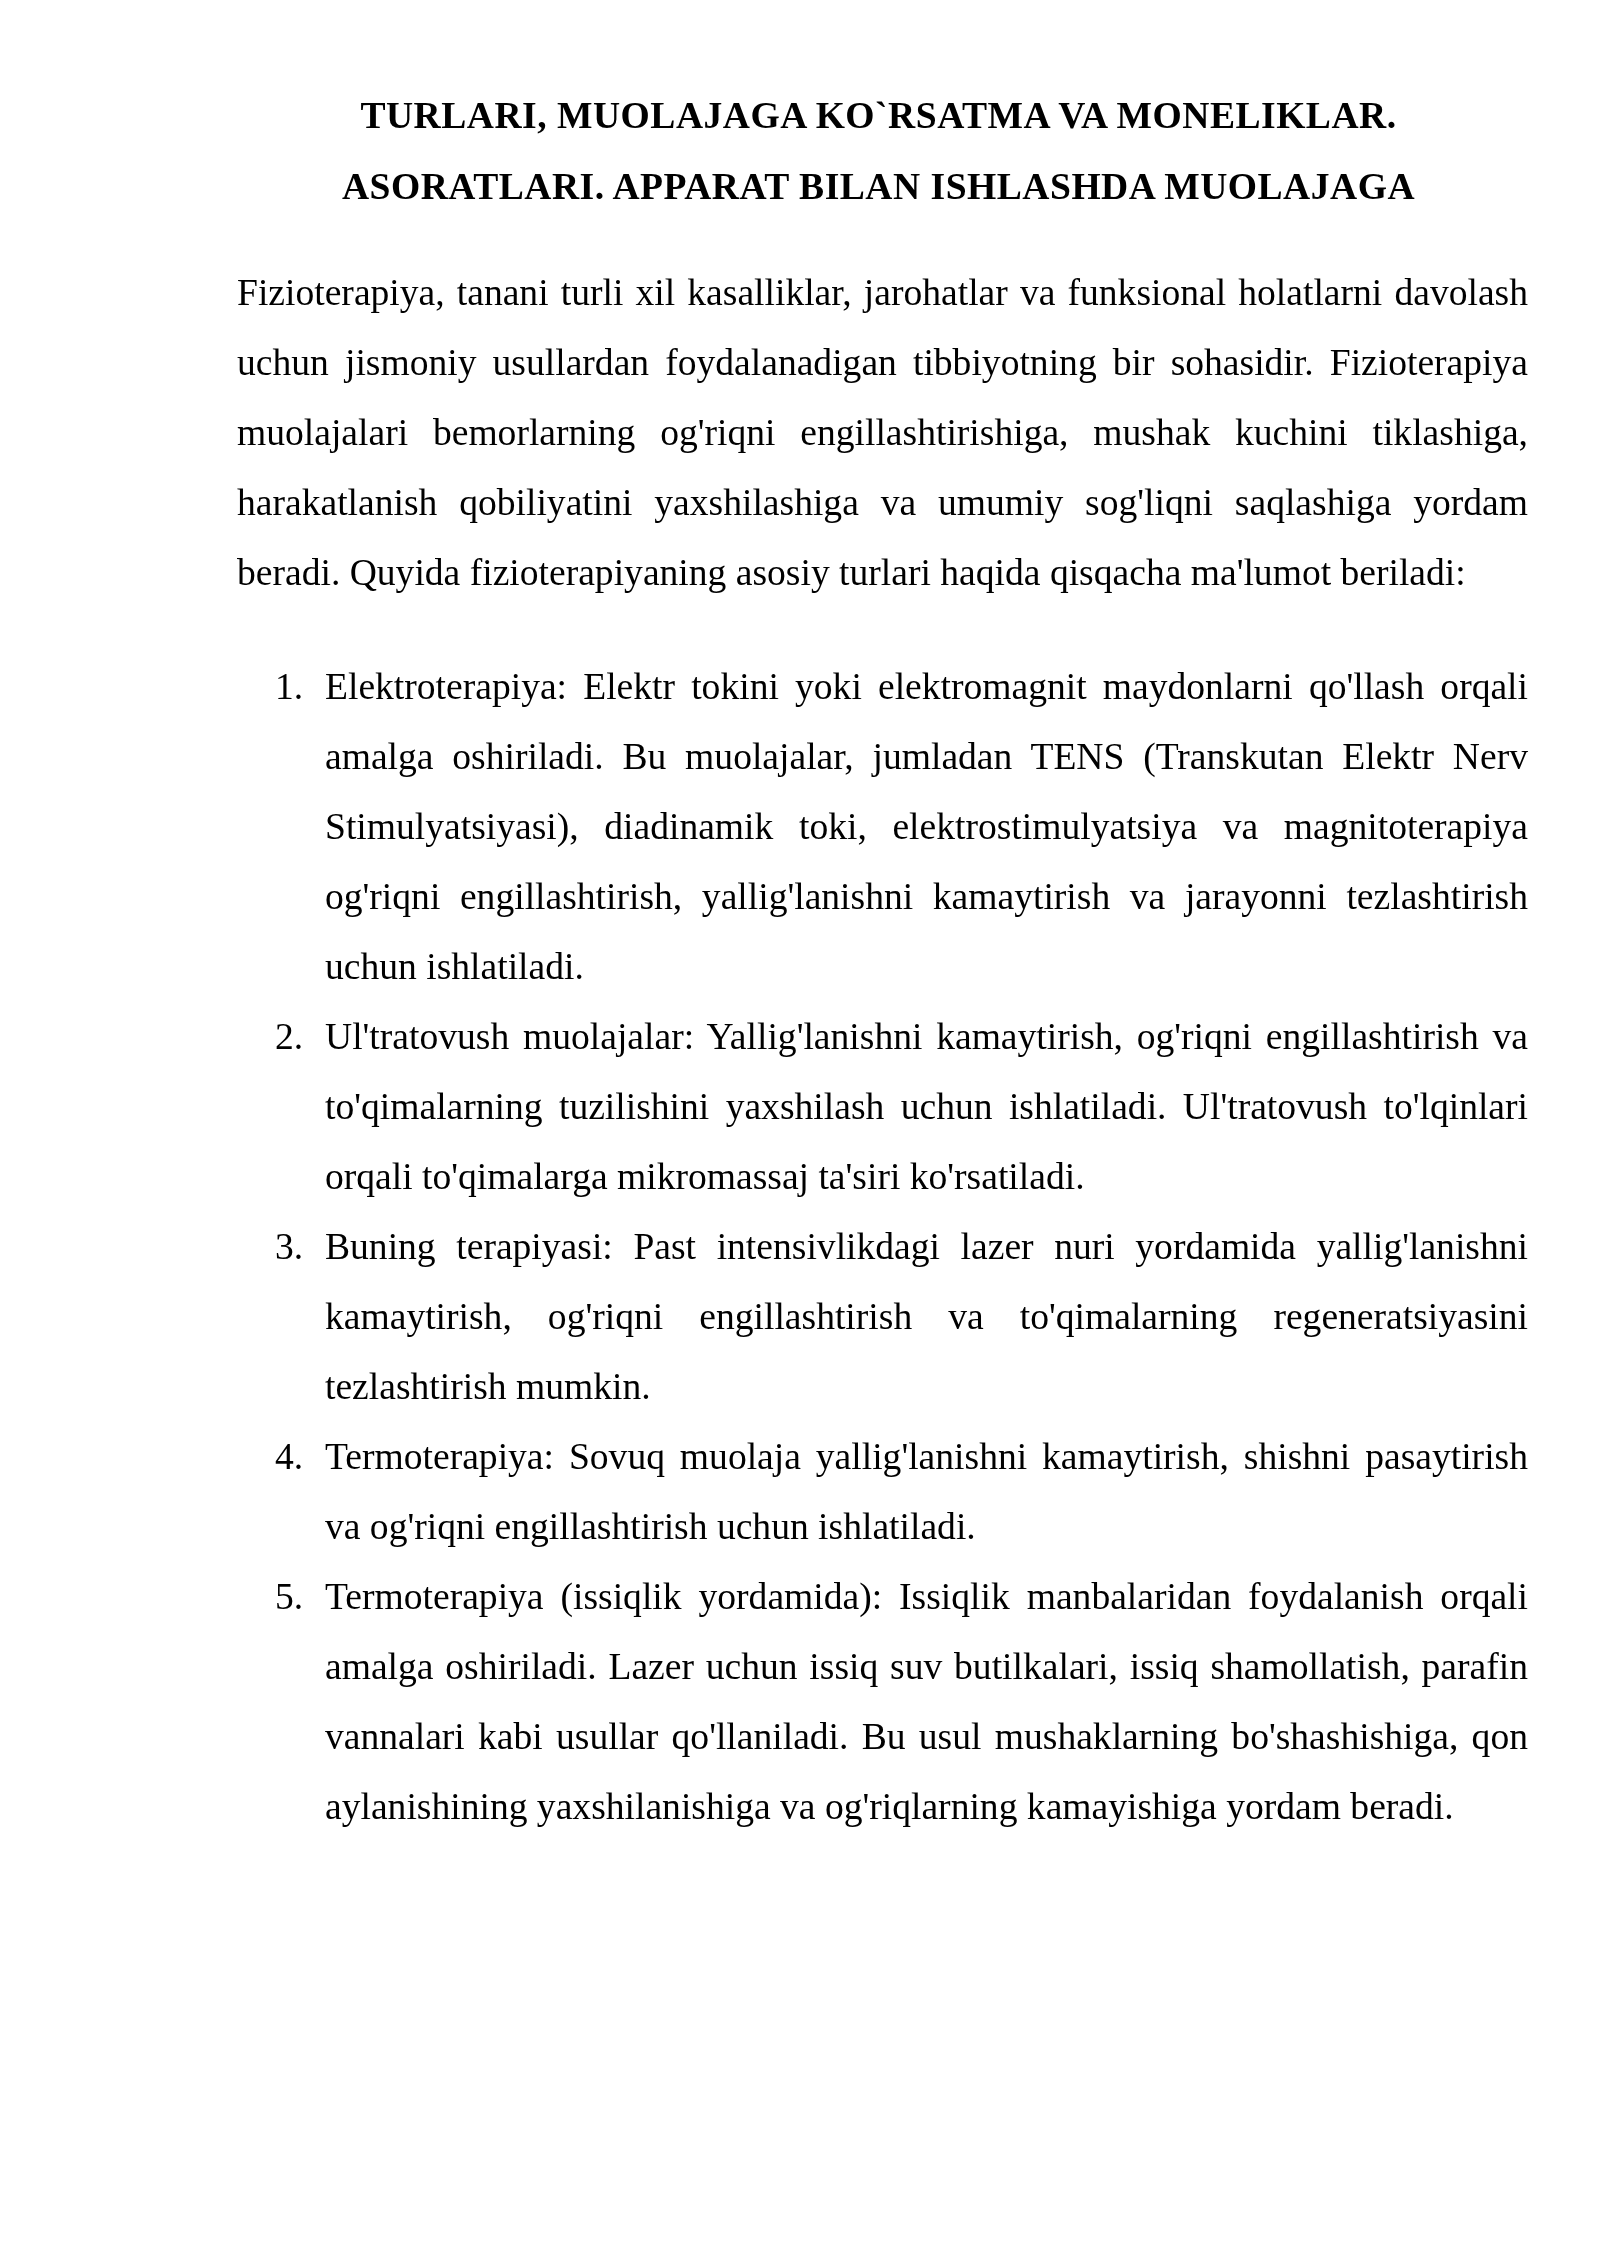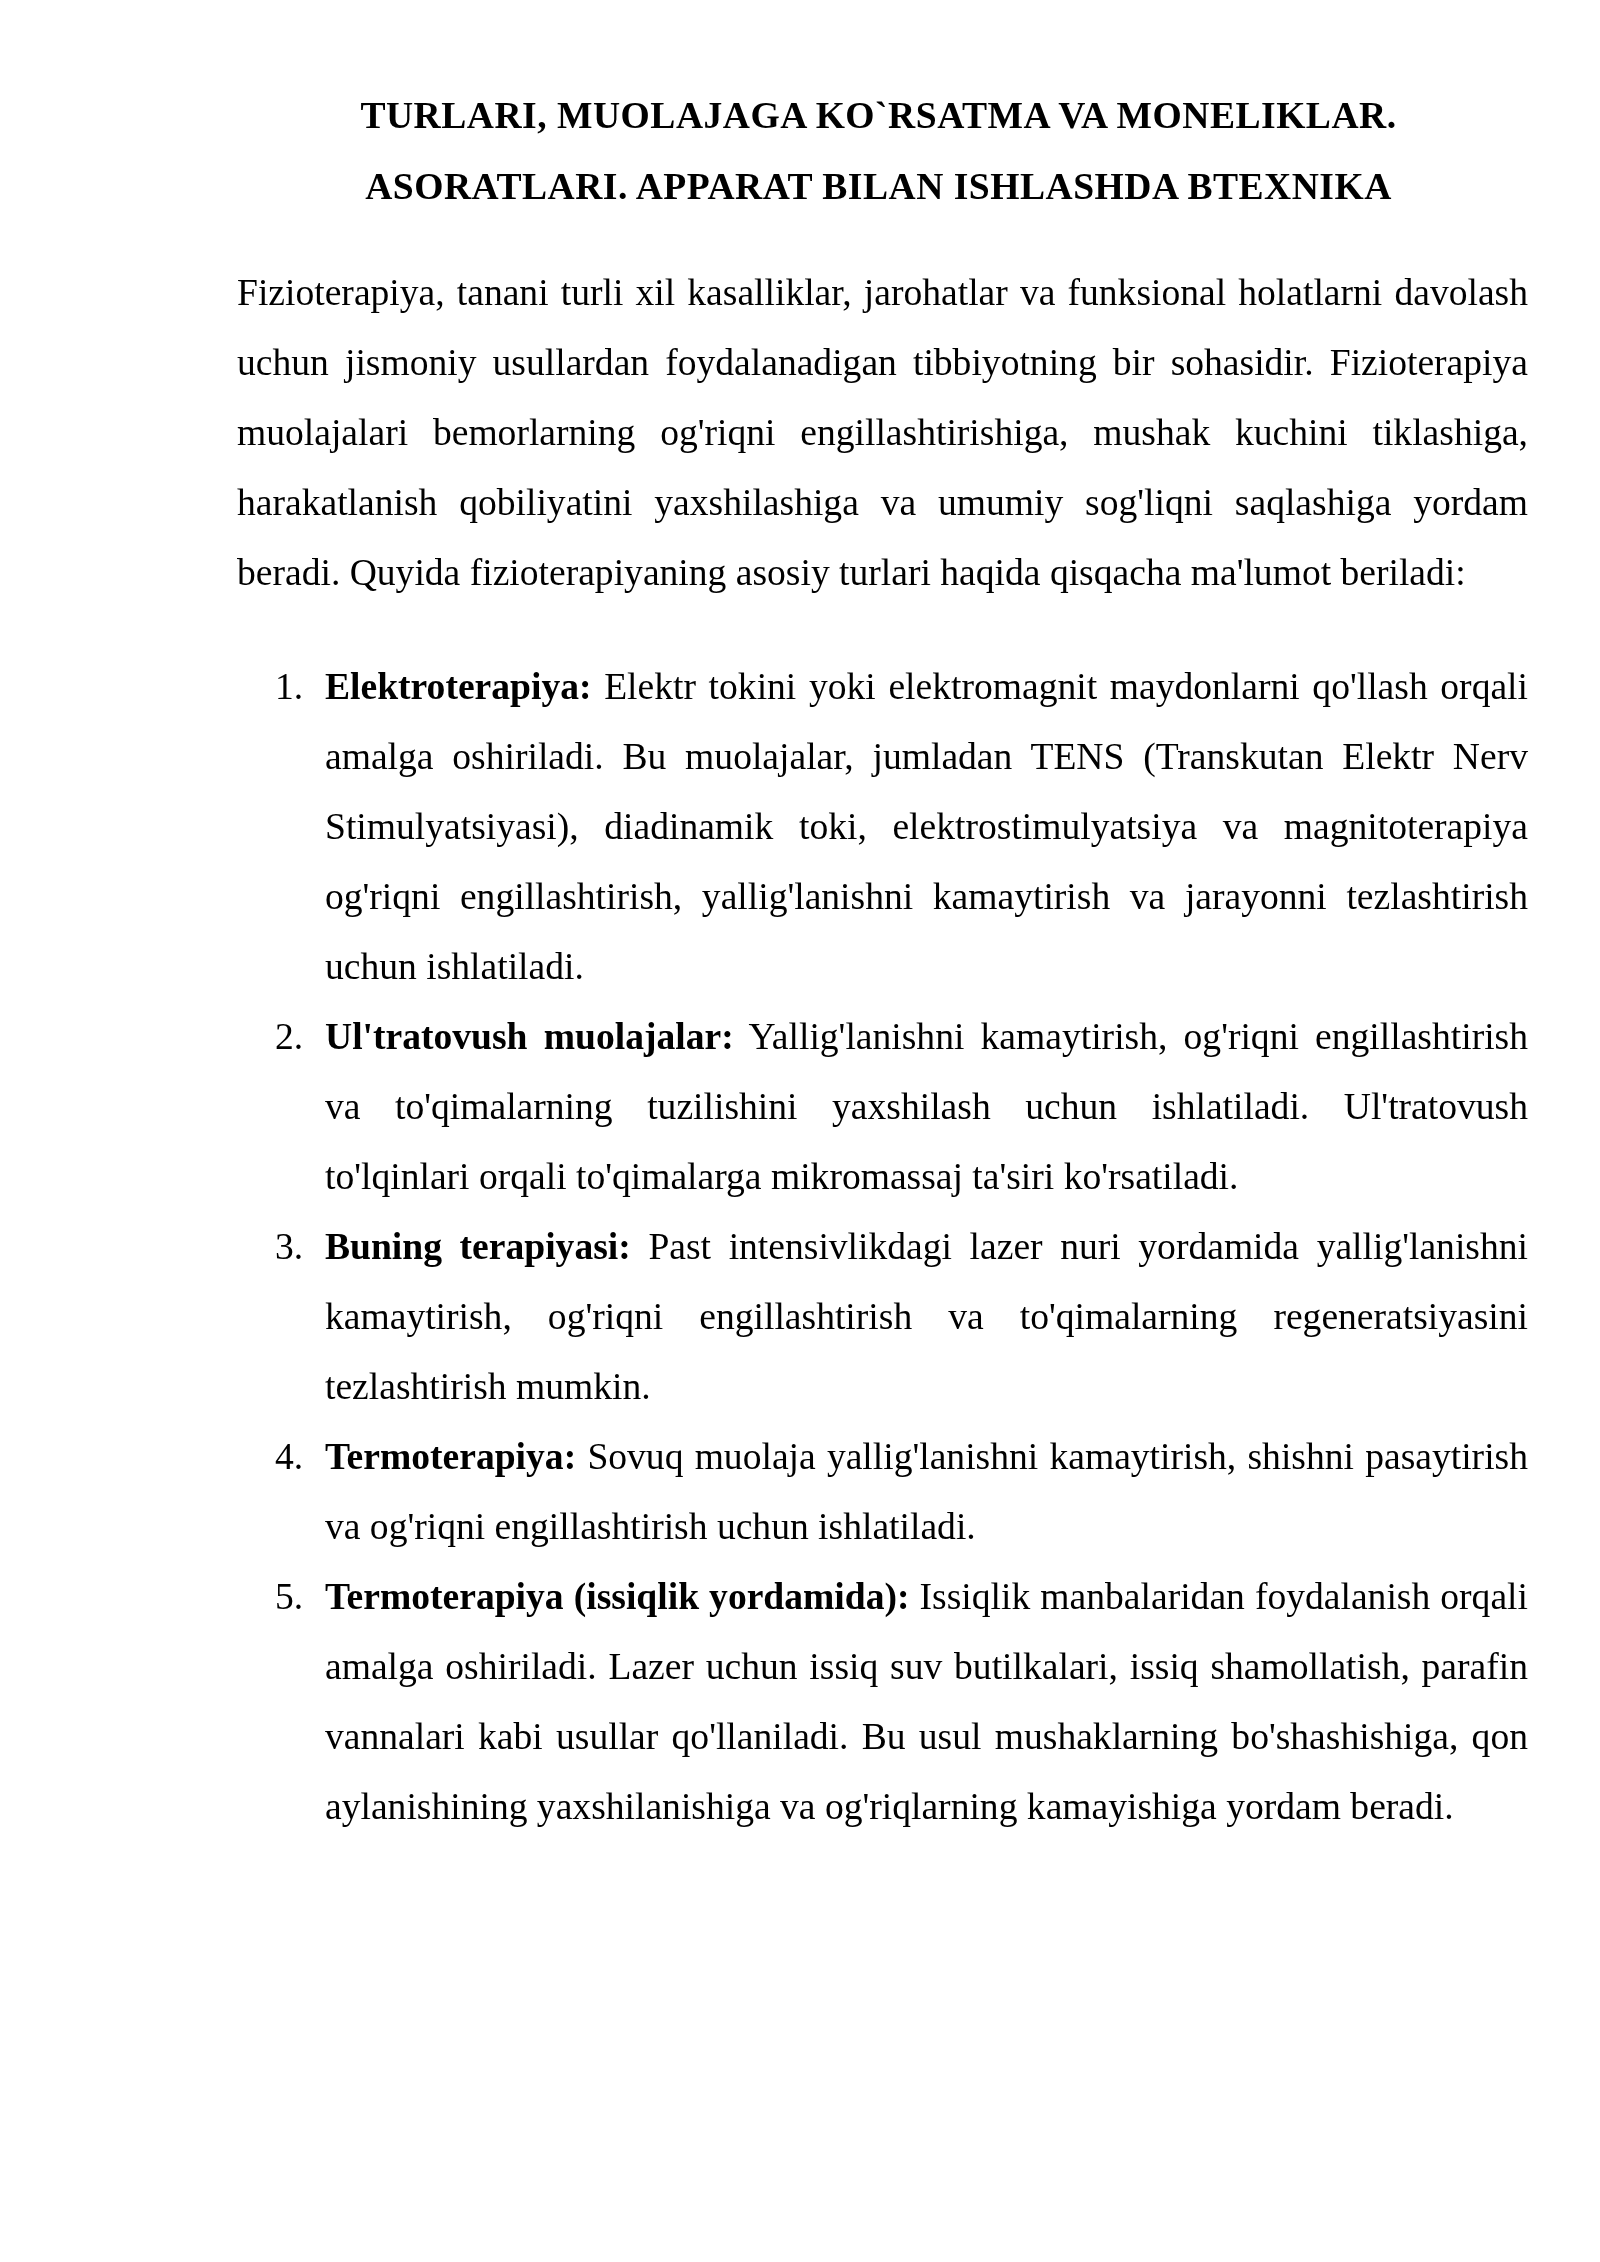--- a/index.html
+++ b/index.html
@@ -46,31 +46,31 @@
     grid-template-columns: 96px 1fr;
   }
   .li-num {
     padding-left: 46px;
     white-space: nowrap;
   }
   .li-body {
     text-align: justify;
   }
   .li-body b {
-    font-weight: 700;
+    font-weight: 400;
   }
 </style>
 </head>
 <body>
 
 <div class="page">
 
   <div class="doc-title">
     <div>TURLARI, MUOLAJAGA KO`RSATMA VA MONELIKLAR.</div>
-    <div>ASORATLARI. APPARAT BILAN ISHLASHDA BTEXNIKA</div>
+    <div>ASORATLARI. APPARAT BILAN ISHLASHDA MUOLAJAGA</div>
   </div>
 
   <p class="intro">Fizioterapiya, tanani turli xil kasalliklar, jarohatlar va funksional holatlarni davolash uchun jismoniy usullardan foydalanadigan tibbiyotning bir sohasidir. Fizioterapiya muolajalari bemorlarning og'riqni engillashtirishiga, mushak kuchini tiklashiga, harakatlanish qobiliyatini yaxshilashiga va umumiy sog'liqni saqlashiga yordam beradi. Quyida fizioterapiyaning asosiy turlari haqida qisqacha ma'lumot beriladi:</p>
 
   <ol class="therapy-list">
     <li>
       <span class="li-num">1.</span>
       <span class="li-body"><b>Elektroterapiya:</b> <span>Elektr tokini yoki elektromagnit maydonlarni qo'llash orqali amalga oshiriladi. Bu muolajalar, jumladan TENS (Transkutan Elektr Nerv Stimulyatsiyasi), diadinamik toki, elektrostimulyatsiya va magnitoterapiya og'riqni engillashtirish, yallig'lanishni kamaytirish va jarayonni tezlashtirish uchun ishlatiladi.</span></span>
     </li>
     <li>

